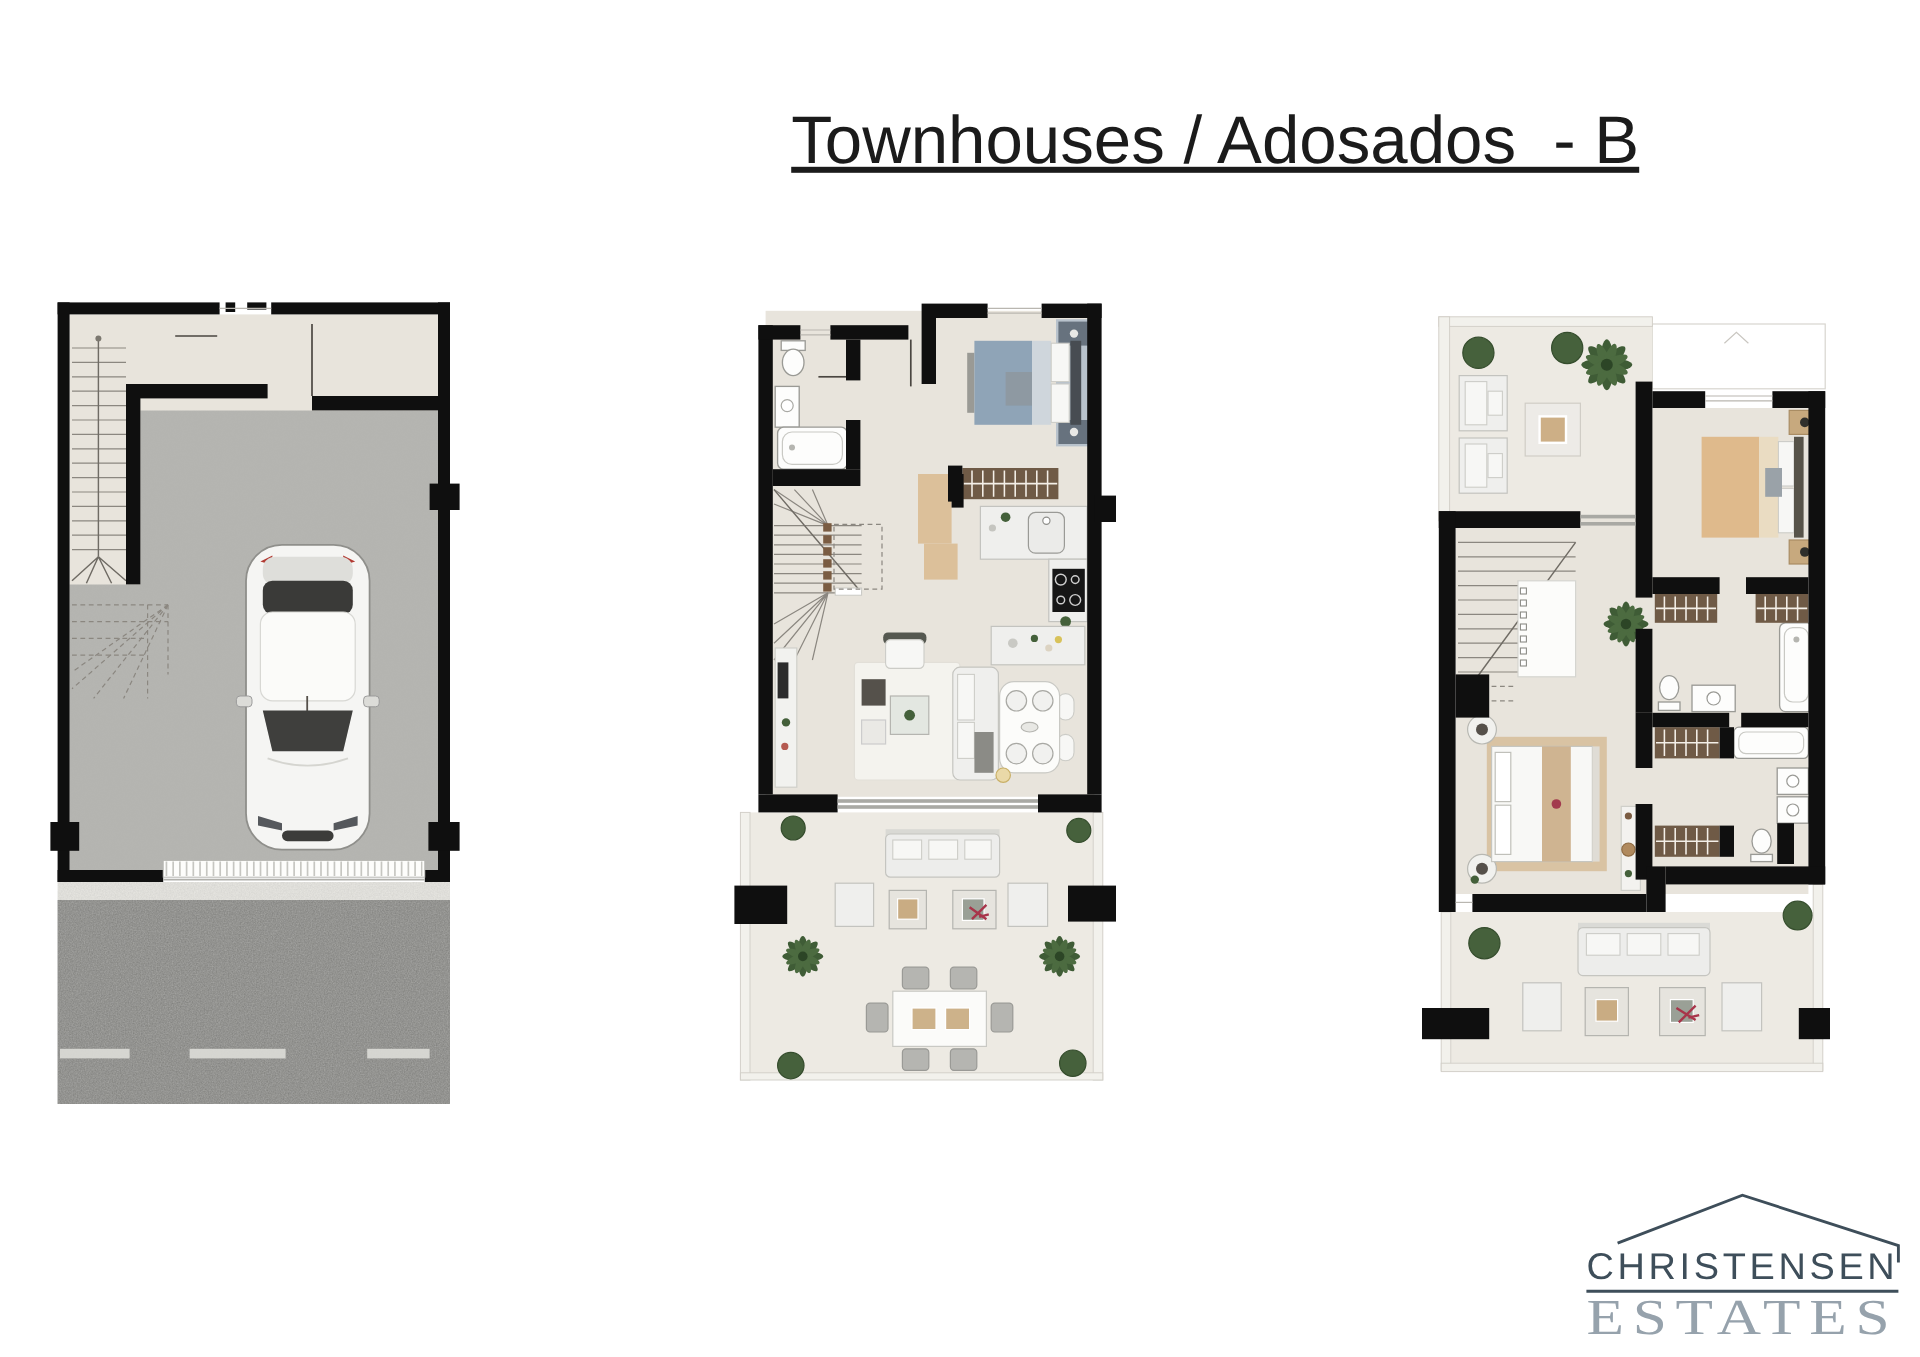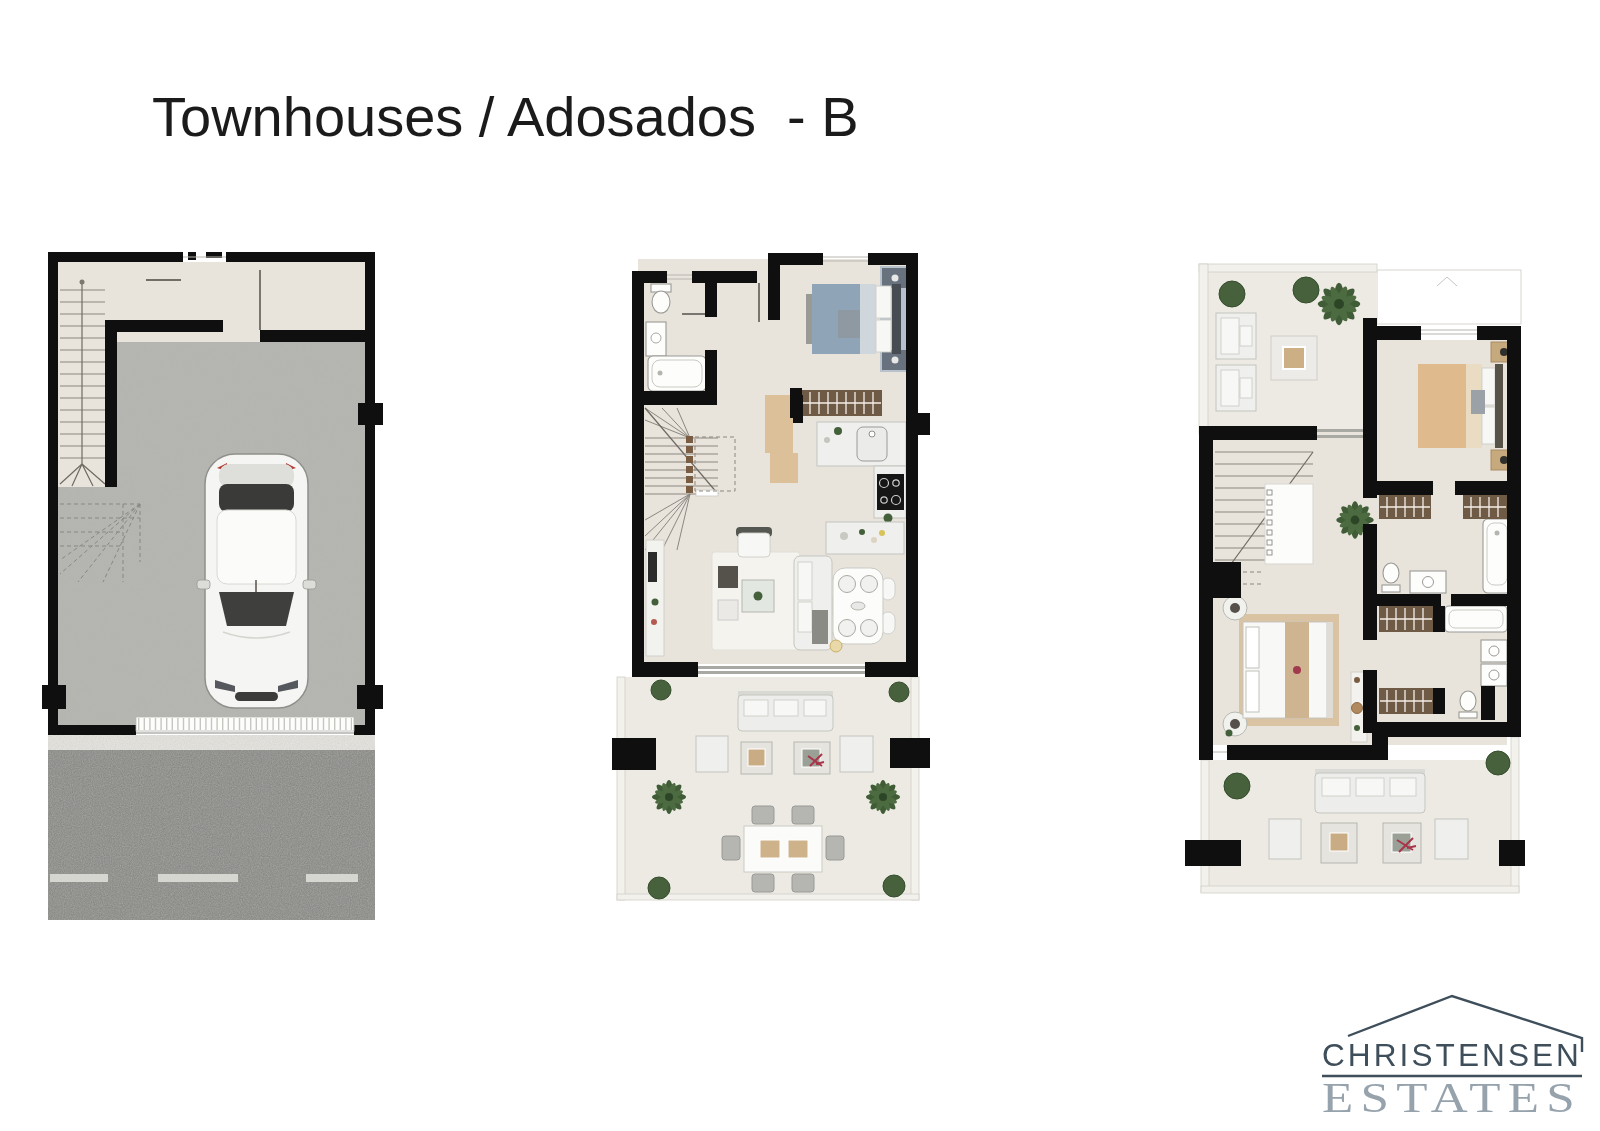--- a/index.html
+++ b/index.html
@@ -6,22 +6,22 @@
     --background:#ffffff; --title_text:#1b1b1b; --wall:#0f0f0f;
     --tile_floor:#e8e4dc; --tile_floor_light:#edeae3; --concrete:#b5b5b1;
     --asphalt:#7c7c79; --wood:#dcc09a; --wardrobe:#6f5a46;
     --bed_blue:#8fa4b7; --bed_tan:#dfba8c; --plant:#44603a;
     --furniture_white:#efefed; --furniture_gray:#b5b5b1;
     --logo_dark:#3e4e5a; --logo_light:#96a2ac;
   }
   html,body{margin:0;padding:0;}
   body{background:#e9e9e9;font-family:"Liberation Sans",sans-serif;}
   .page{position:relative;width:1600px;height:1131px;background:var(--background);overflow:hidden;margin:0 auto;}
-  .title{position:absolute;left:152px;top:84px;width:1240px;text-align:left;
-         font-size:56px;font-weight:400;color:var(--title_text);white-space:pre;letter-spacing:0;}
+  .title{position:absolute;left:126px;top:84px;width:1240px;text-align:right;
+         font-size:56px;font-weight:400;color:var(--title_text);white-space:pre;letter-spacing:0;text-decoration:underline;}
   .plan{position:absolute;overflow:visible;}
   svg{overflow:visible;display:block;}
   
   .wall{fill:var(--wall);}
   .tile{fill:var(--tile_floor);}
   .tile2{fill:var(--tile_floor_light);}
   .conc{fill:var(--concrete);}
   .wd{fill:var(--wood);}
   .wr{fill:var(--wardrobe);}
   .fx{fill:#fdfdfc;stroke:#9a9a95;stroke-width:1.1;}

